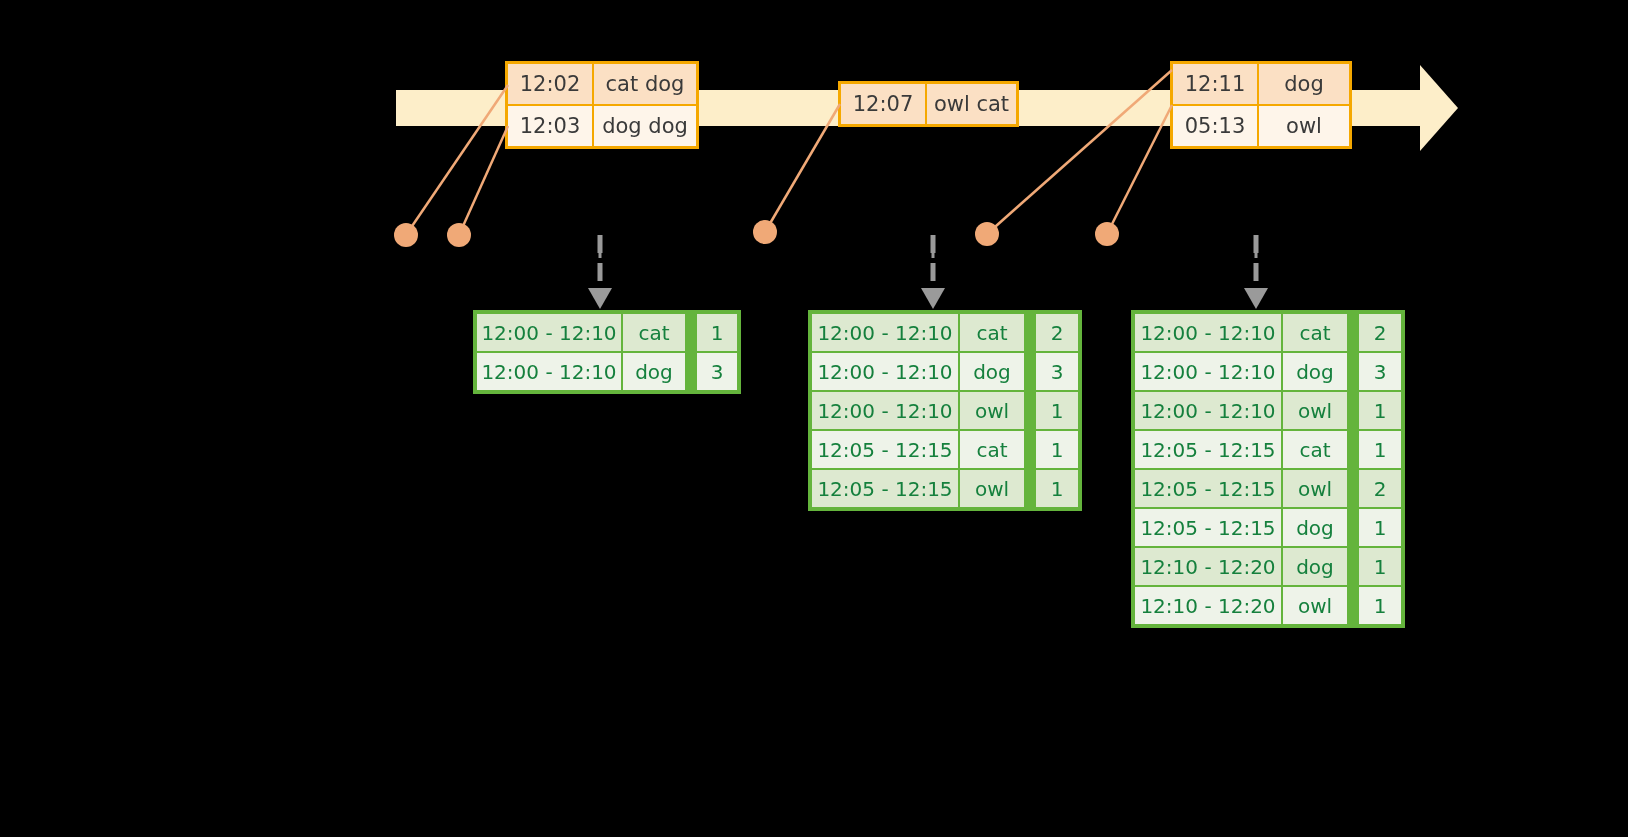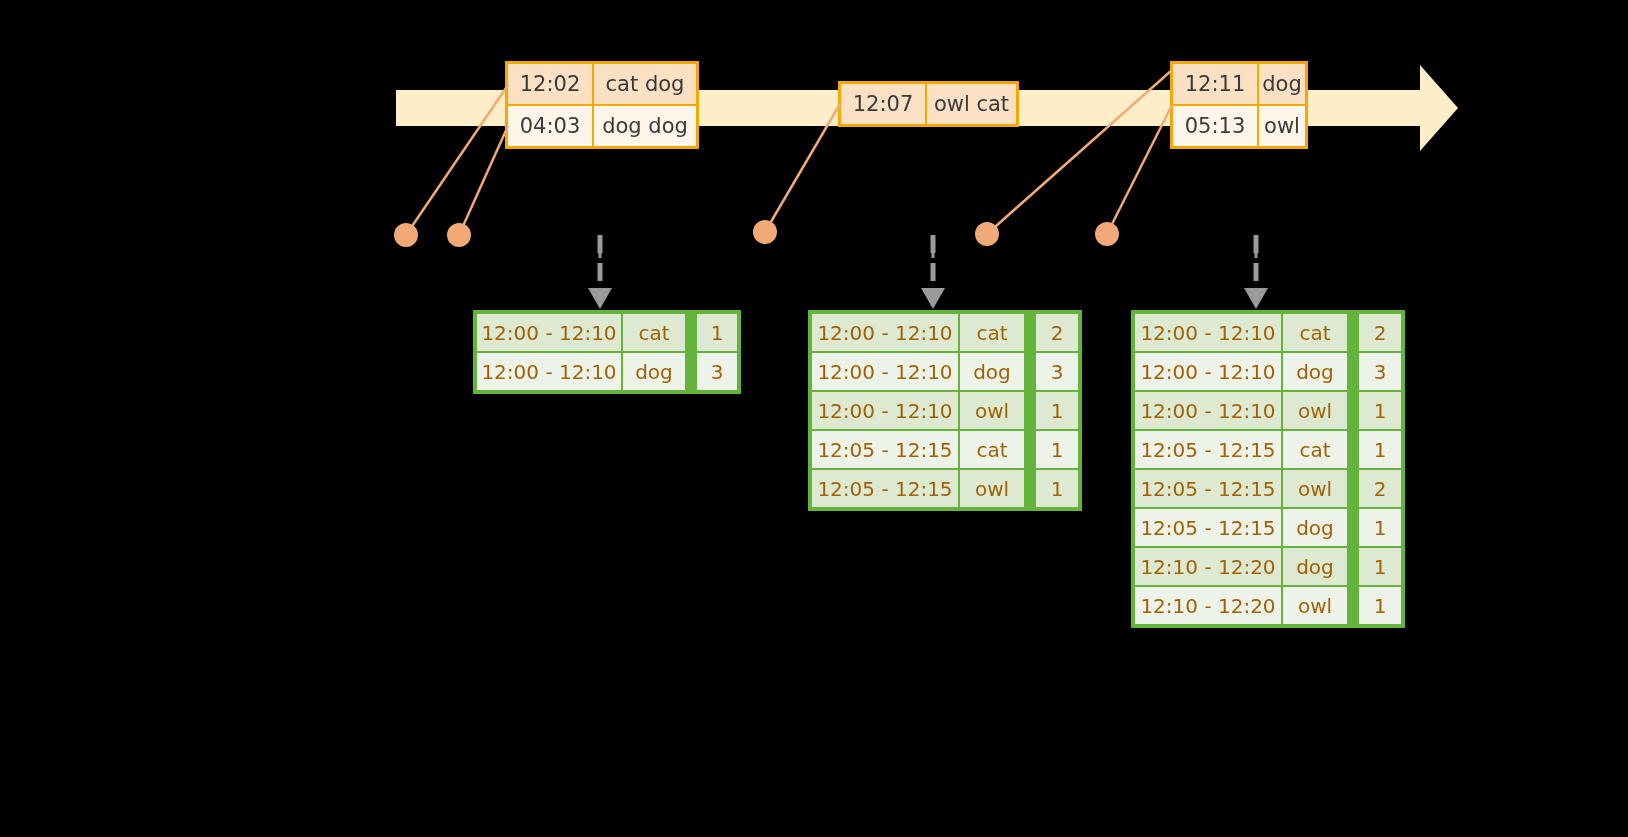--- a/index.html
+++ b/index.html
@@ -80,21 +80,21 @@
     display: flex;
     align-items: center;
     justify-content: center;
     font-size: 21px;
     color: #3a3a3a;
     box-sizing: border-box;
   }
 
   #evt-a { left: 505px; top: 61px;  width: 194px; }
   #evt-b { left: 838px; top: 81px;  width: 181px; }
-  #evt-c { left: 1170px; top: 61px; width: 138px; }
+  #evt-c { left: 1170px; top: 61px; width: 182px; }
 
   
   #connectors {
     position: absolute;
     left: 0; top: 0;
     width: 1628px;
     height: 837px;
     pointer-events: none;
   }
 
@@ -109,21 +109,21 @@
     display: flex;
     height: 37px;
     box-sizing: border-box;
   }
   .res-row + .res-row { margin-top: 2px; }
   .res-cell {
     display: flex;
     align-items: center;
     justify-content: center;
     font-size: 20px;
-    color: #a16207;
+    color: #15803d;
     box-sizing: border-box;
   }
   .res-row.shade .res-cell { background: #dde9d0; }
   .res-row.plain .res-cell { background: #eef3e9; }
   .c-win { width: 144px; margin-right: 2px; }
   .c-key { width: 62px;  margin-right: 12px; }
   .c-cnt { width: 40px; }
 
   #tbl-1 { left: 473px;  top: 310px; }
   #tbl-2 { left: 808px;  top: 310px; }
@@ -143,21 +143,21 @@
   <div id="timeline-layer">
     <div class="tl-bar"></div>
     <div class="tl-head"></div>
 
     <div class="evt-box" id="evt-a">
       <div class="evt-row shade">
         <div class="evt-time">12:02</div>
         <div class="evt-val">cat dog</div>
       </div>
       <div class="evt-row plain">
-        <div class="evt-time">04:03</div>
+        <div class="evt-time">12:03</div>
         <div class="evt-val">dog dog</div>
       </div>
     </div>
 
     <div class="evt-box" id="evt-b">
       <div class="evt-row shade">
         <div class="evt-time">12:07</div>
         <div class="evt-val">owl cat</div>
       </div>
     </div>

